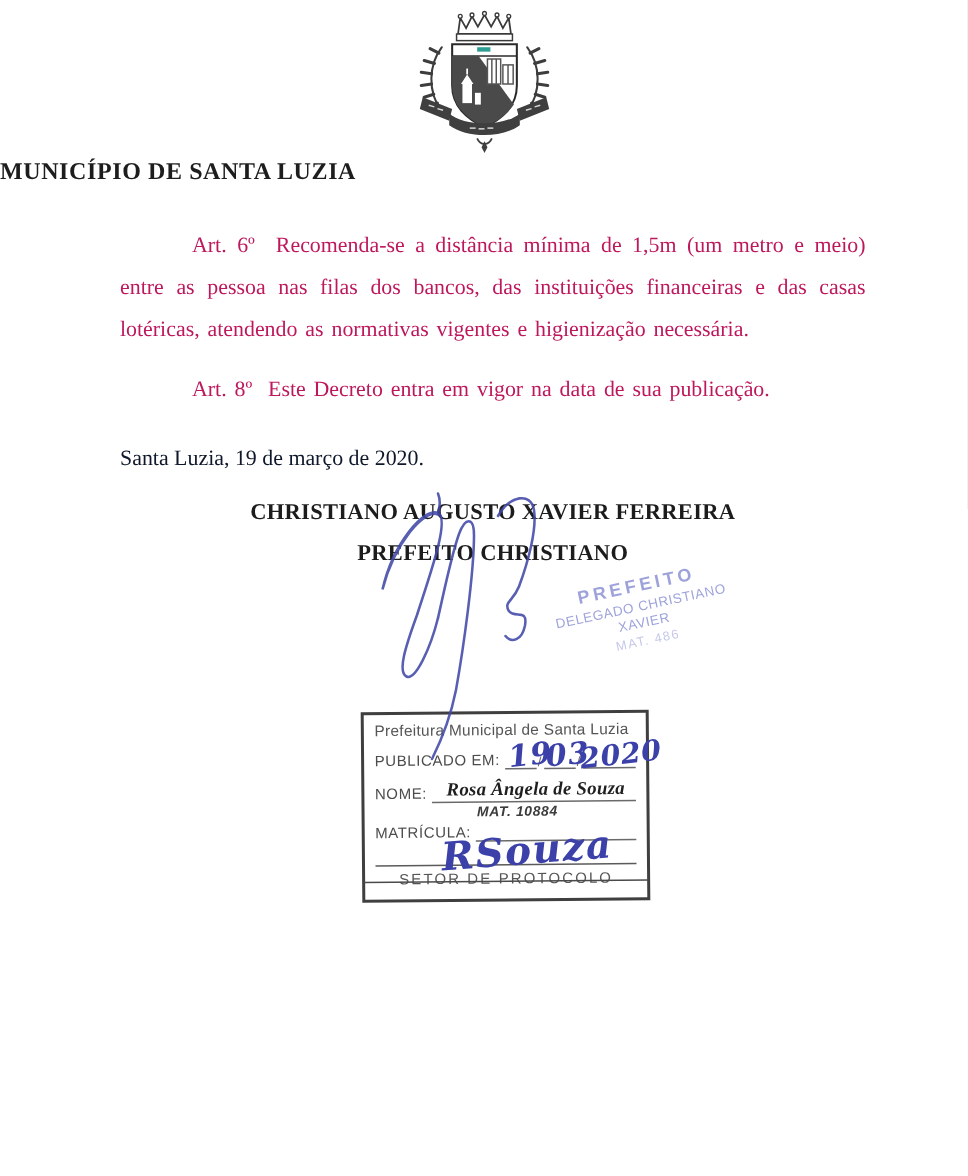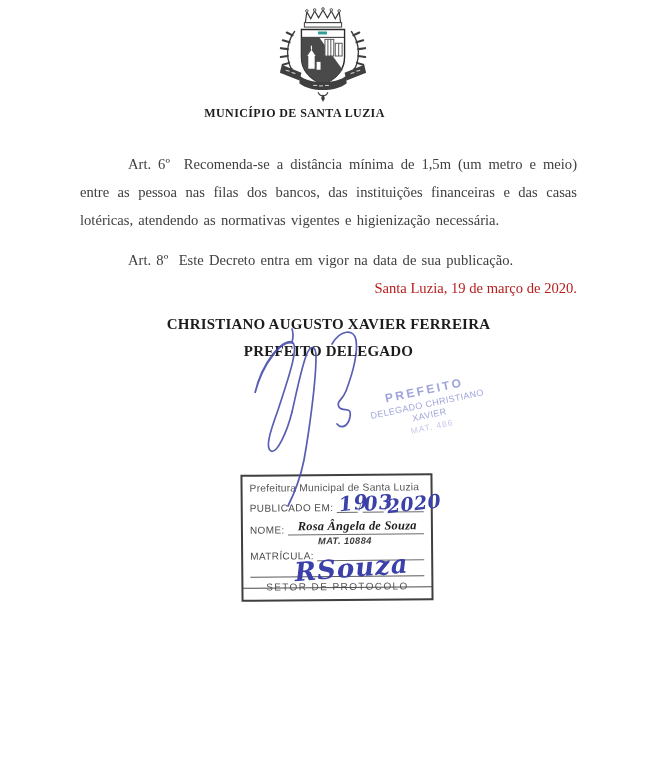--- a/index.html
+++ b/index.html
@@ -6,33 +6,33 @@
   html,body { background:#e8e8e8; }
   .page {
     position:relative; width:645px; height:784px; background:#ffffff;
     font-family:"Liberation Serif", serif; color:#262626; overflow:hidden;
     margin:0 auto;
   }
   
   .coa { position:absolute; top:6px; left:0; width:645px; text-align:center; }
   
   .title {
-    position:absolute; top:106px; left:0; width:589px; text-align:center;
-    font-size:12px; font-weight:700; letter-spacing:.4px; color:#1d1d1d;
+    position:absolute; top:106px; left:0; width:589px; text-align:left;
+    font-size:16px; font-weight:700; letter-spacing:.4px; color:#1d1d1d;
   }
   
   .doc-body { position:absolute; top:150px; left:80px; width:497px; }
   .para {
     font-size:14.6px; line-height:28px; text-align:justify; text-indent:48px;
-    word-spacing:1.6px; color:#404040;
+    word-spacing:1.6px; color:#be185d;
   }
   .para + .para { margin-top:12px; }
   .dateline {
-    text-align:right; font-size:14.6px; line-height:28px;
-    color:#b91c1c;
+    margin-top:18px; text-align:left; font-size:14.6px; line-height:28px;
+    color:#0f172a;
   }
   .signatory { margin-top:9px; text-align:center; line-height:27px; }
   .sig-name, .sig-role { font-size:15px; font-weight:700; letter-spacing:.2px; color:#1c1c1c; }
   
   .prefeito-stamp {
     position:absolute; left:352px; top:383px; width:152px;
     transform:rotate(-12deg); text-align:center; z-index:0;
     font-family:"Liberation Sans", sans-serif; color:#8d93d4; opacity:.85;
     line-height:1.3; pointer-events:none;
   }
@@ -169,21 +169,21 @@
     </div>
 
     <h1 class="title">MUNICÍPIO DE SANTA LUZIA</h1>
 
     <div class="doc-body">
       <p class="para">Art. 6º&nbsp; Recomenda-se a distância mínima de 1,5m (um metro e meio) entre as pessoa nas filas dos bancos, das instituições financeiras e das casas lotéricas, atendendo as normativas vigentes e higienização necessária.</p>
       <p class="para">Art. 8º&nbsp; Este Decreto entra em vigor na data de sua publicação.</p>
       <p class="dateline">Santa Luzia, 19 de março de 2020.</p>
       <div class="signatory">
         <div class="sig-name">CHRISTIANO AUGUSTO XAVIER FERREIRA</div>
-        <div class="sig-role">PREFEITO DELEGADO</div>
+        <div class="sig-role">PREFEITO CHRISTIANO</div>
       </div>
     </div>
   </div>
 
   <div class="stamp-box">
     <div class="sb-header">Prefeitura Municipal de Santa Luzia</div>
 
     <div class="sb-row row-pub">
       <span class="sb-label">PUBLICADO EM:</span>
       <span class="blank b-day">

